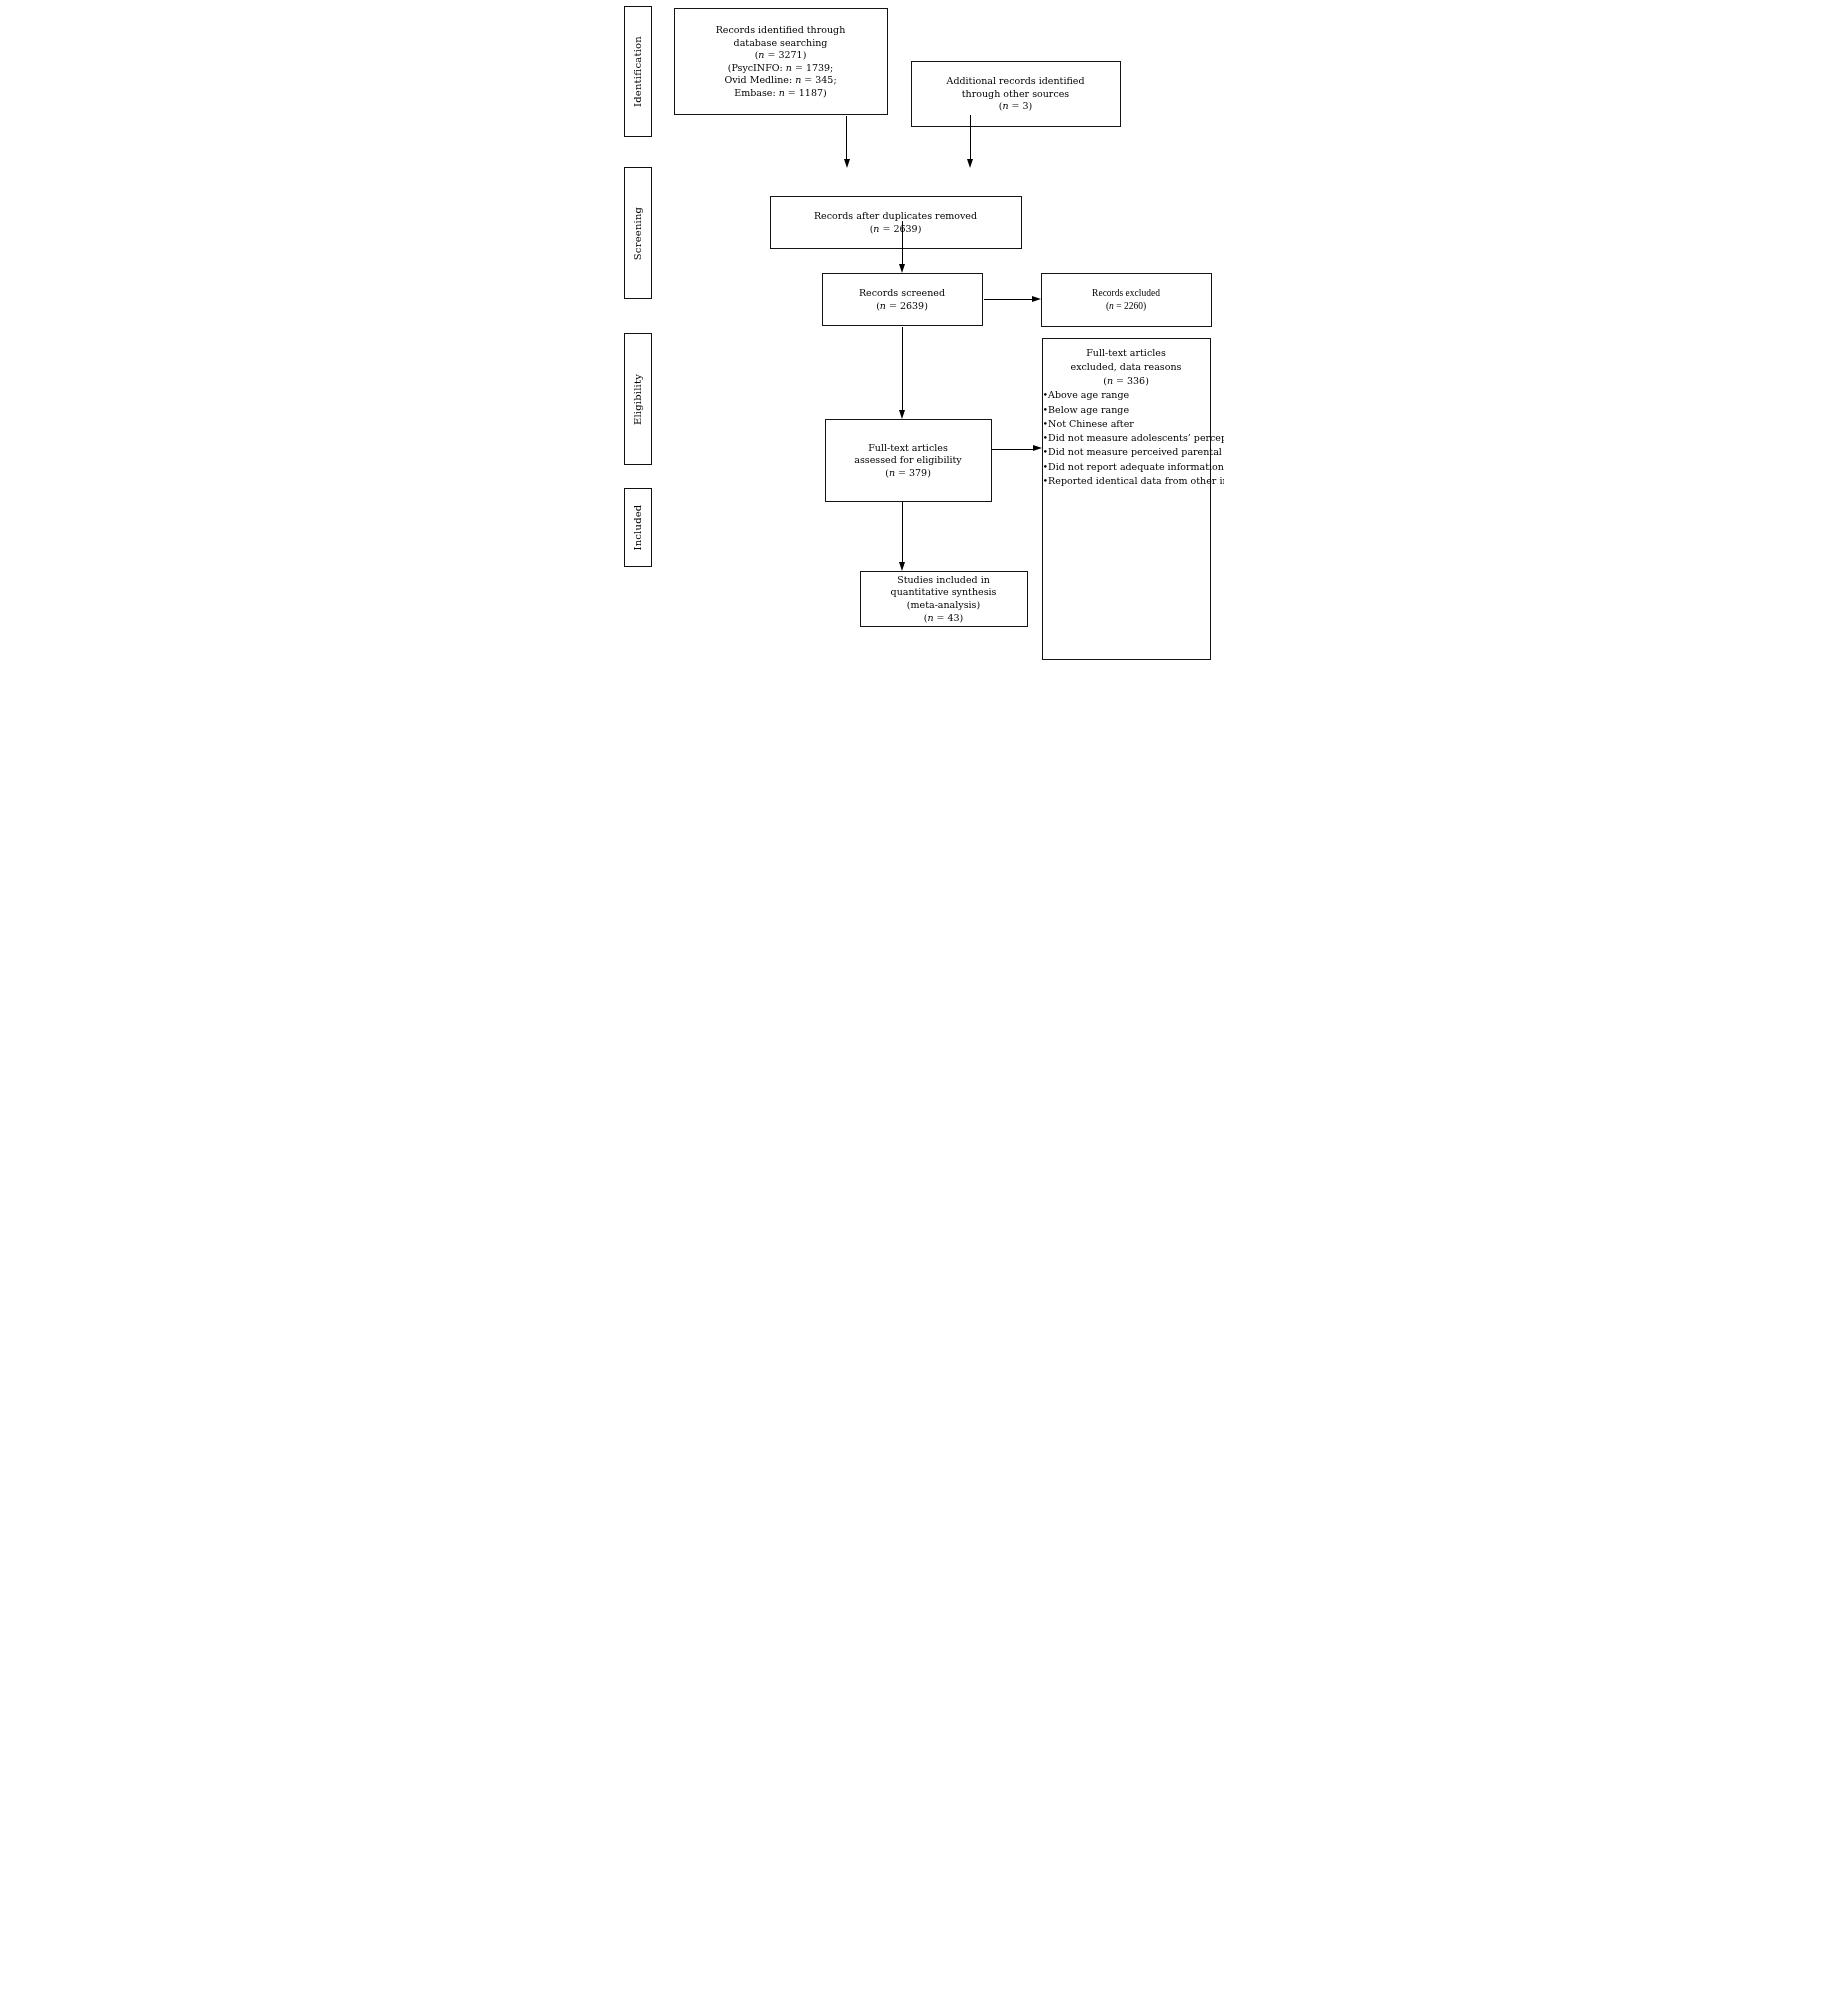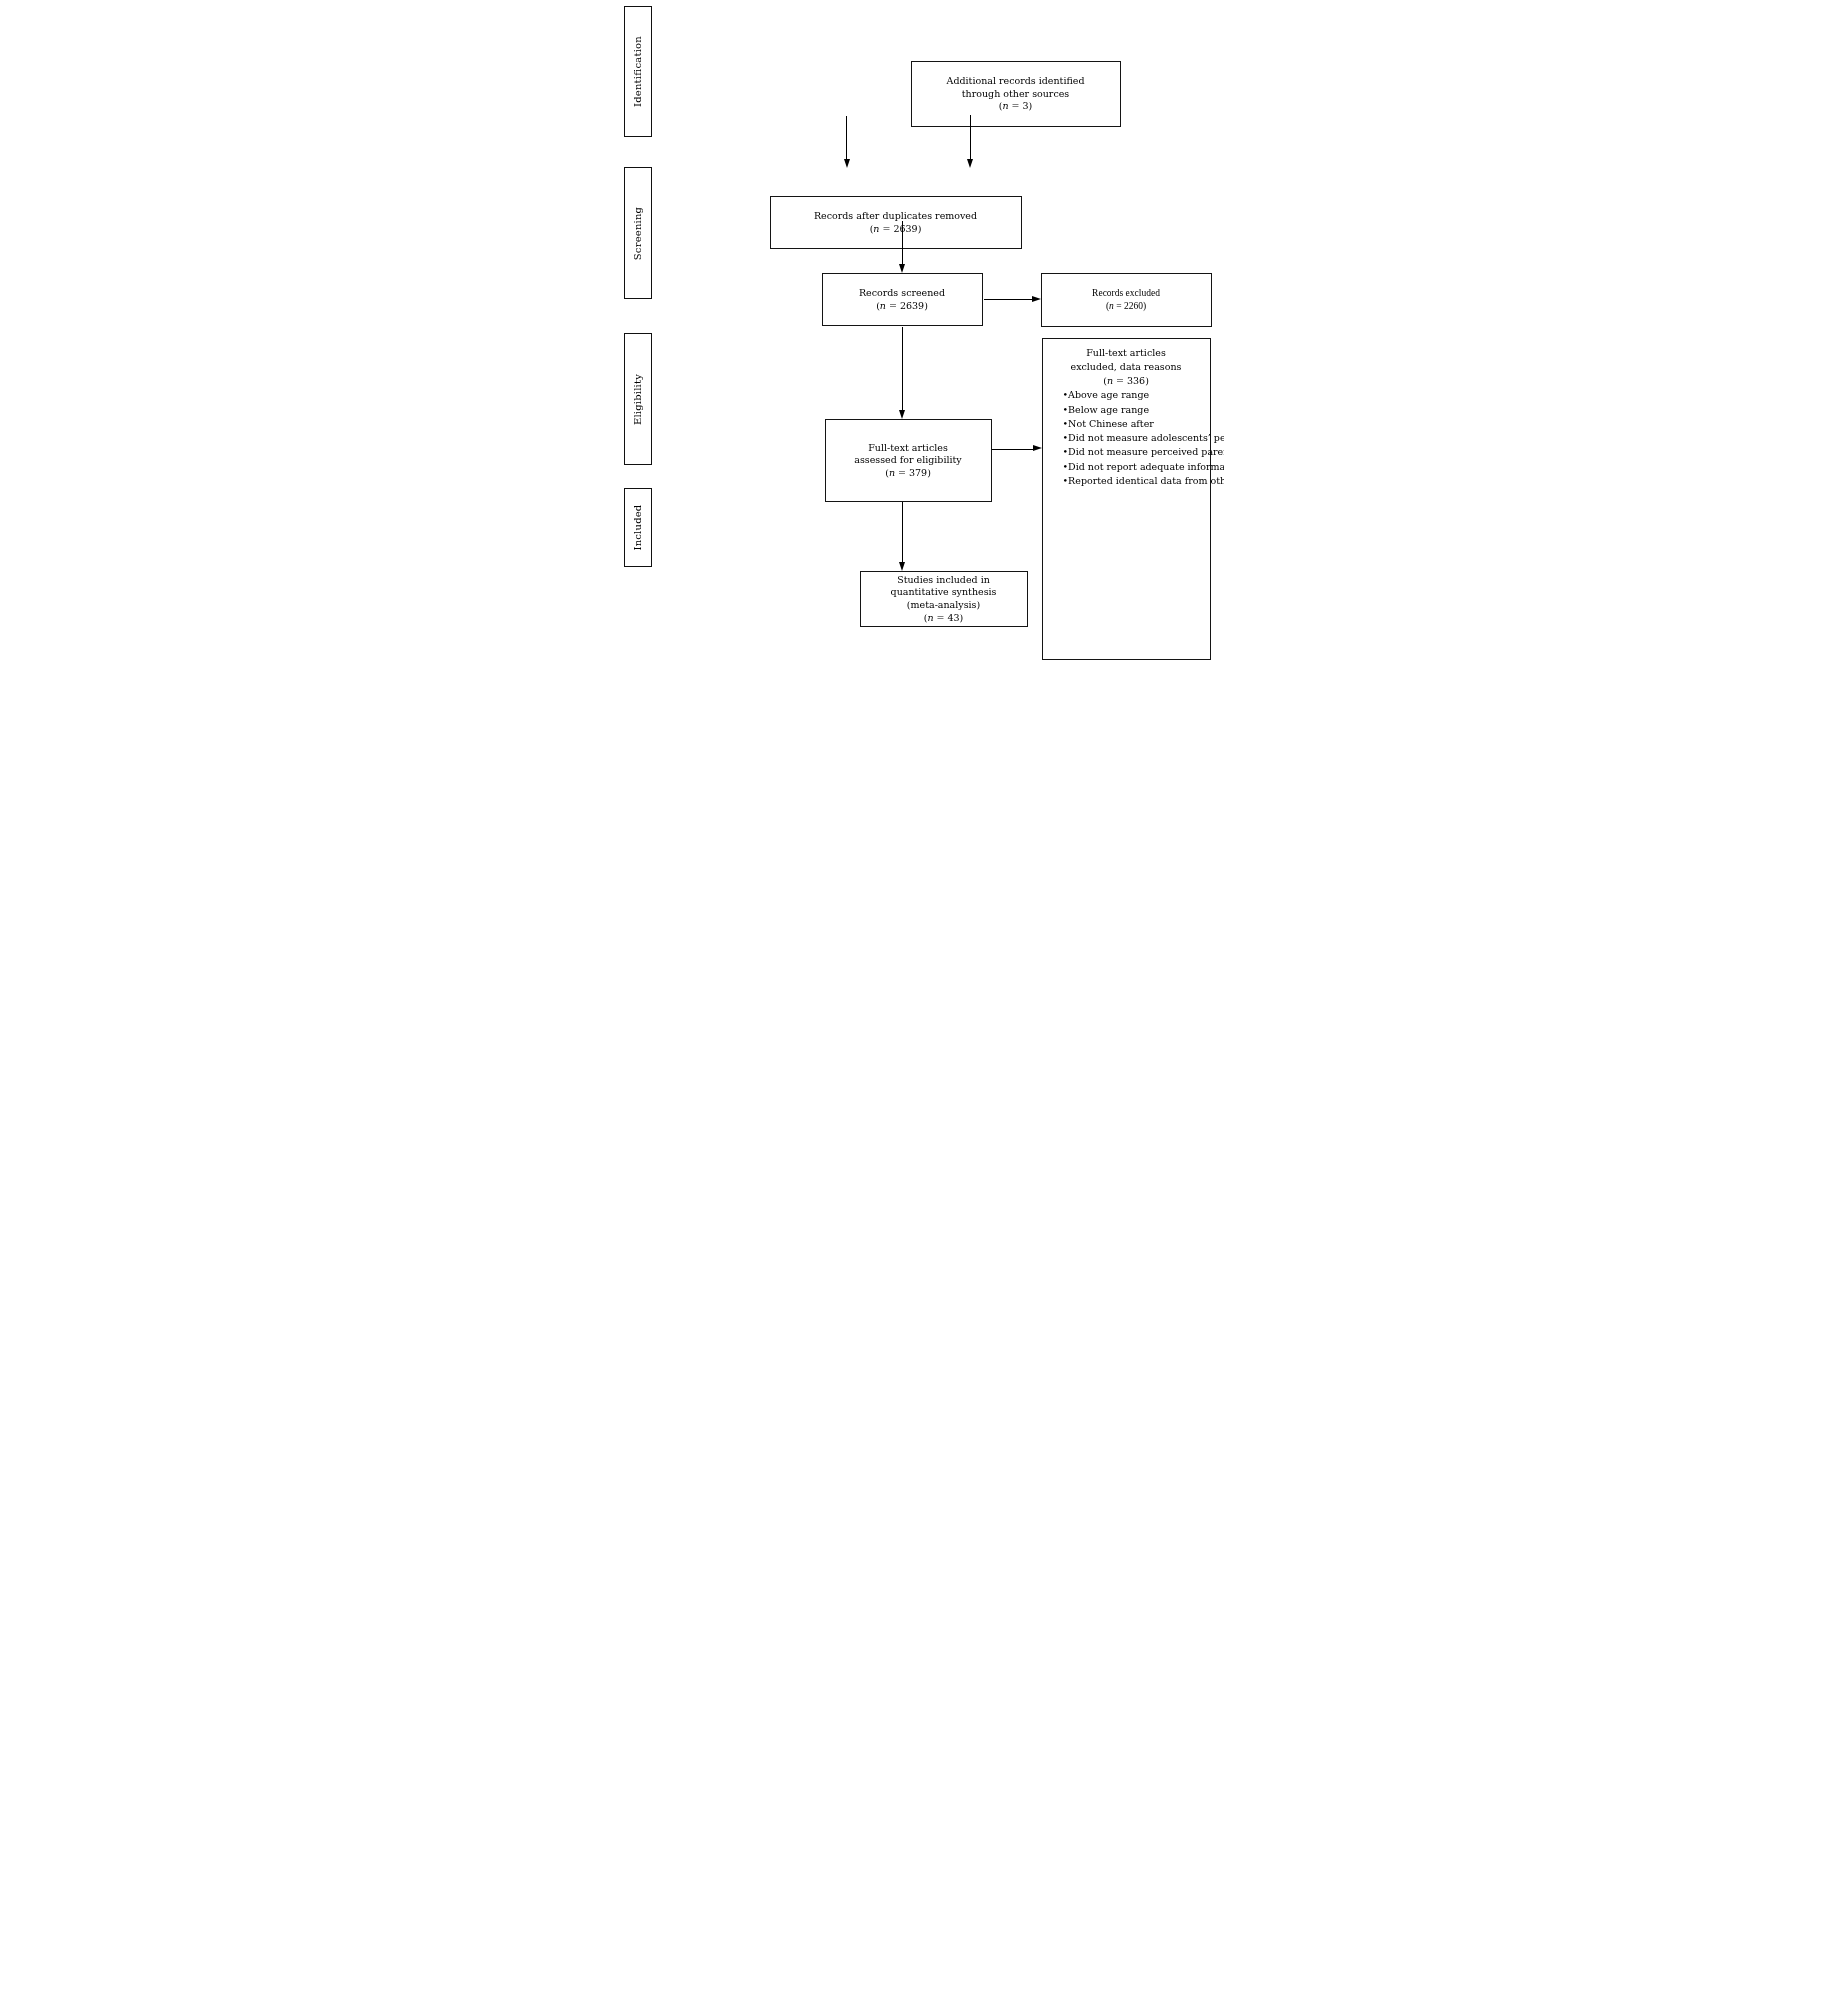--- a/index.html
+++ b/index.html
@@ -54,21 +54,21 @@
   }
   .fbox .inner .line { white-space: nowrap; }
   
   .fbox.reasons { align-items: flex-start; }
   .fbox.reasons .inner {
     padding: 6.7px 9px 5.6px 9px;
     text-align: center;
     line-height: 1.5;
   }
   .reasons-list { text-align: left; }
-  .reasons-list .line { white-space: normal; padding-left: 20px; }
+  .reasons-list .line { white-space: normal; }
   .reasons-header .line { white-space: nowrap; }
   
   .vline { position: absolute; width: 1.1px; background: #000000; }
   .hline { position: absolute; height: 1.1px; background: #000000; }
   .ah-down {
     position: absolute; width: 0; height: 0;
     border-left: 3.3px solid transparent;
     border-right: 3.3px solid transparent;
     border-top: 9px solid #000000;
   }
@@ -91,20 +91,30 @@
   <div class="stage" style="top:167px;height:132px;">
     <span>Screening</span>
   </div>
   <div class="stage" style="top:333px;height:132px;">
     <span>Eligibility</span>
   </div>
   <div class="stage" style="top:488px;height:79px;">
     <span>Included</span>
   </div>
 
+  <div class="fbox" style="left:62px;top:8.3px;width:214px;height:107px;">
+    <div class="inner">
+        <div class="line">Records identified through</div>
+        <div class="line">database searching</div>
+        <div class="line">(<i>n</i> = 3271)</div>
+        <div class="line">(PsycINFO: <i>n</i> = 1739;</div>
+        <div class="line">Ovid Medline: <i>n</i> = 345;</div>
+        <div class="line">Embase: <i>n</i> = 1187)</div>
+      </div>
+  </div>
 
   <div class="fbox" style="left:299px;top:61px;width:210px;height:66px;">
     <div class="inner">
         <div class="line">Additional records identified</div>
         <div class="line">through other sources</div>
         <div class="line">(<i>n</i> = 3)</div>
       </div>
   </div>
 
   <div class="fbox" style="left:158px;top:168px;width:252px;height:53px;margin-top:28px;">

